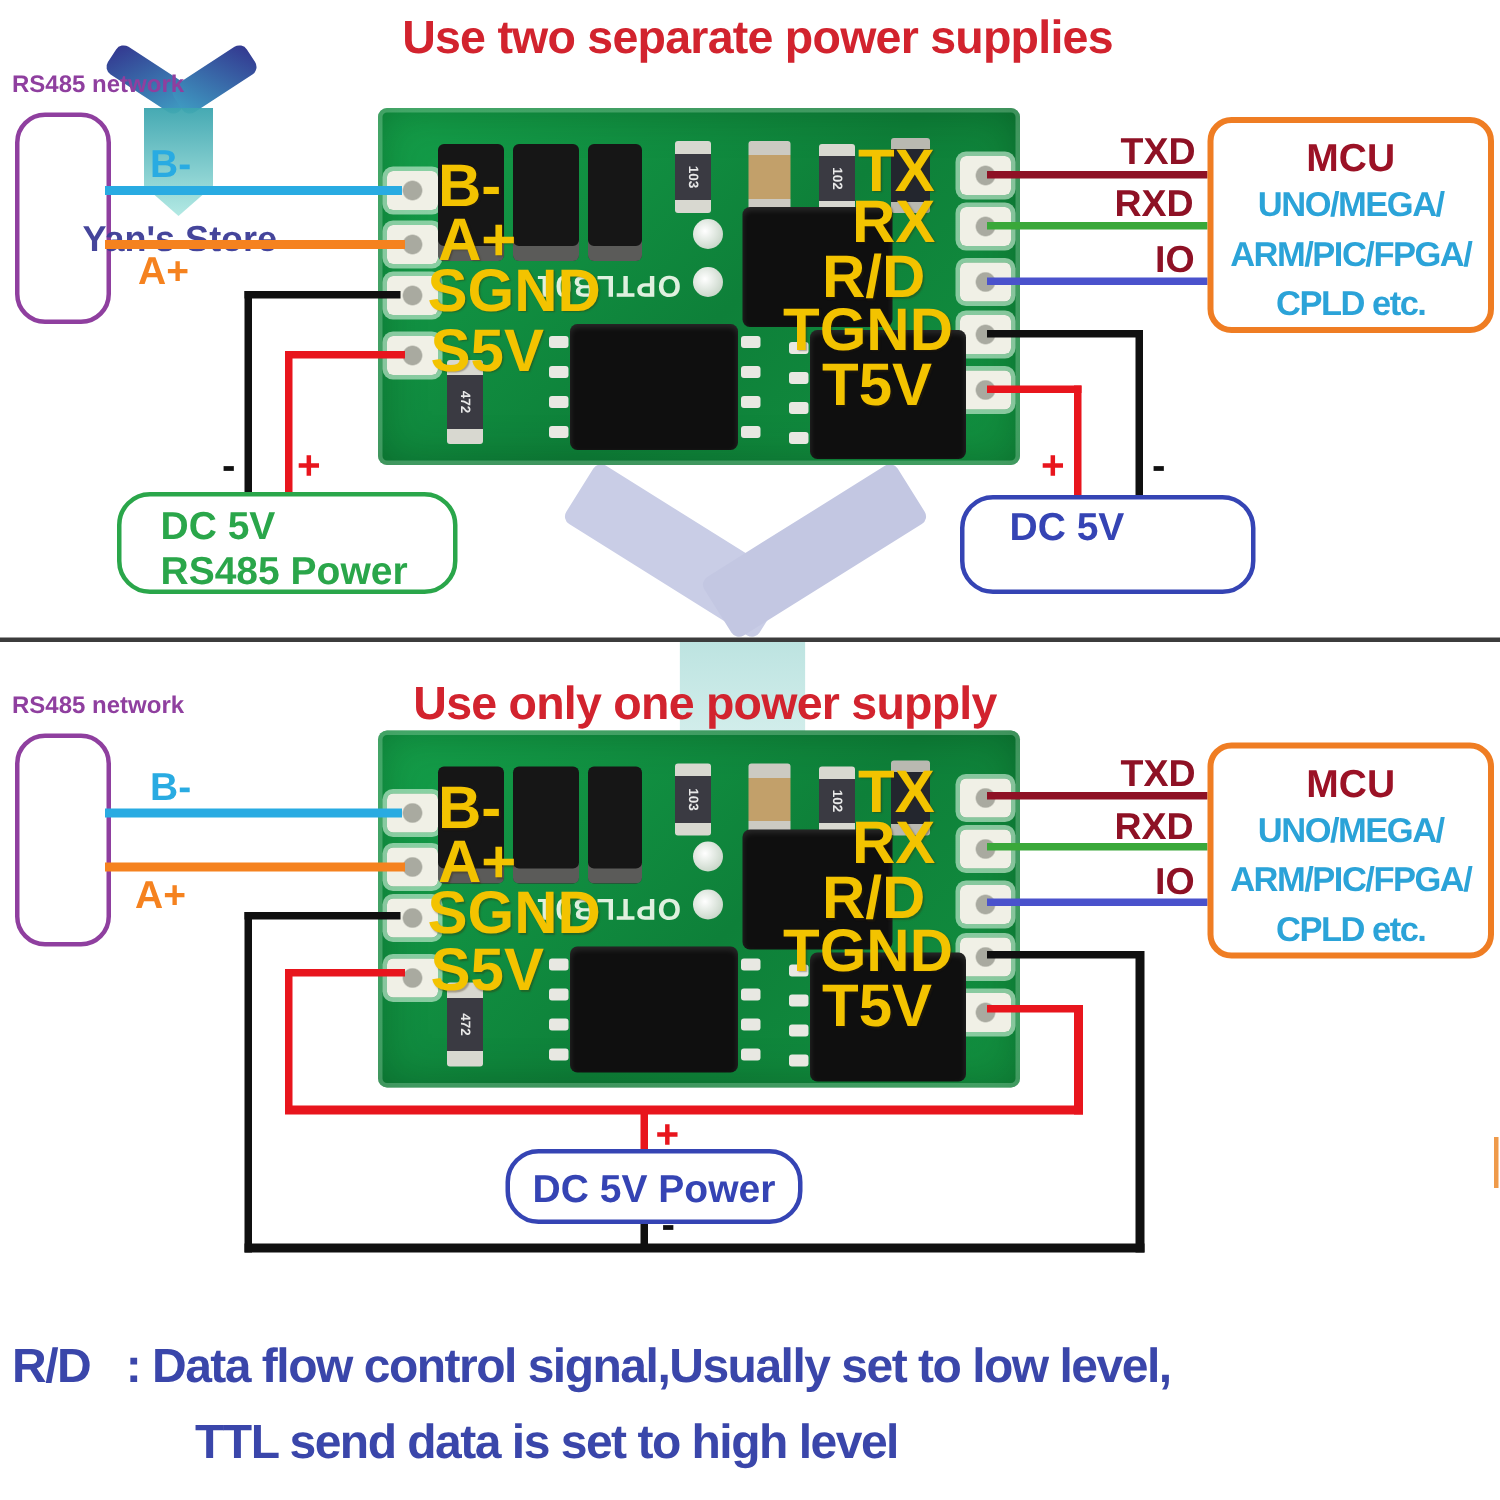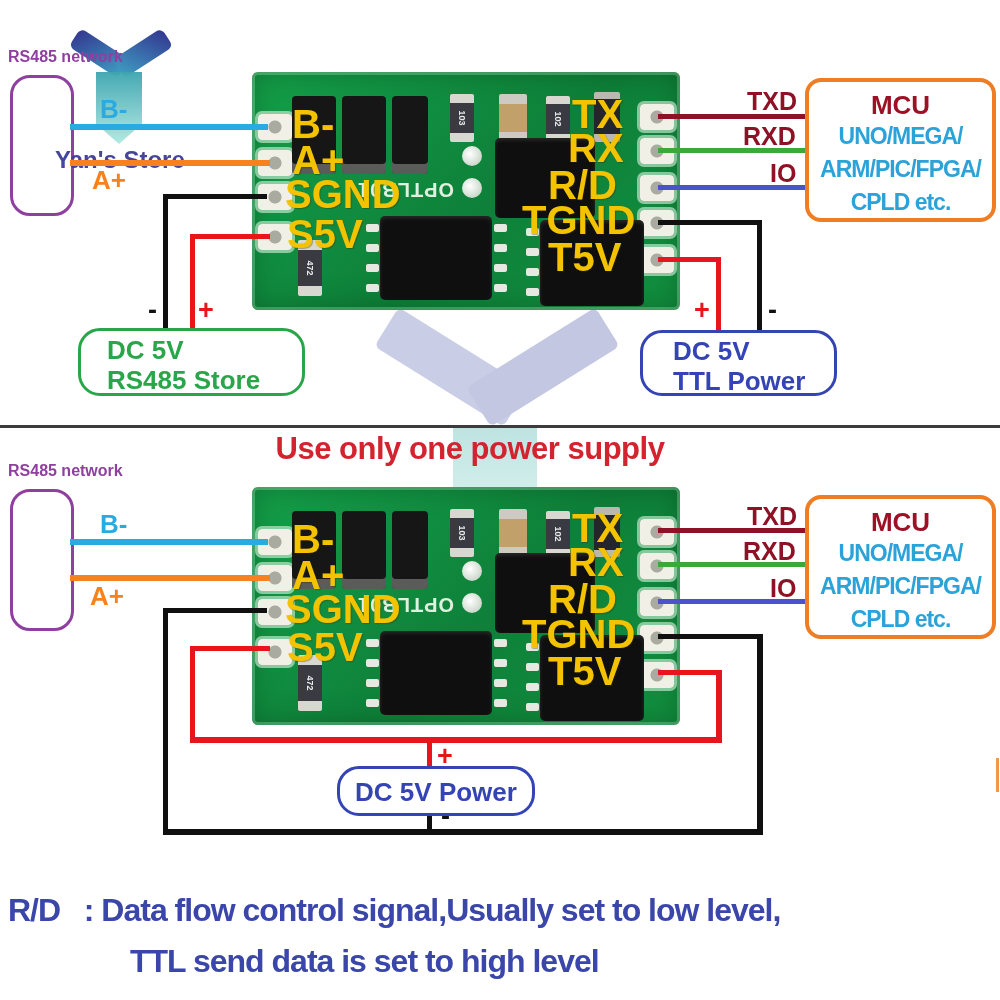--- a/index.html
+++ b/index.html
@@ -85,39 +85,40 @@
     <div class="tail" style="left:24px;top:42px;width:46px;height:72px;background:linear-gradient(180deg,rgba(60,165,175,.95),rgba(175,232,226,.95));"></div>
   </div>
   <div class="wm-store" style="left:55px;top:146px;">Yan's Store</div>
 
   <div class="wm" style="left:375px;top:330px;width:245px;height:230px;">
     <div class="wing" style="left:0px;top:14px;width:152px;height:46px;background:#c9cde6;transform:rotate(32deg);"></div>
     <div class="wing" style="left:92px;top:14px;width:152px;height:46px;background:#c3c7e2;transform:rotate(-32deg);"></div>
     <div class="tail" style="left:78px;top:98px;width:84px;height:132px;background:linear-gradient(180deg,rgba(135,205,200,.55),rgba(195,238,232,.35));"></div>
   </div>
 
+  <div class="txt sec-title" style="left:230px;top:8px;width:550px;">Use two separate power supplies</div>
 
   <div class="txt rs485-label" style="left:8px;top:48px;">RS485 network</div>
   <div class="abs rs485-box" style="left:10px;top:75px;width:58px;height:135px;"></div>
 
   <div class="wire w-cyan" style="left:70px;top:124px;width:198px;height:6px;"></div>
   <div class="txt lbl-b" style="left:100px;top:95px;">B-</div>
   <div class="wire w-orange" style="left:70px;top:160px;width:200px;height:6px;"></div>
   <div class="txt lbl-a" style="left:92px;top:166px;">A+</div>
 
   <div class="wire w-black" style="left:163px;top:194px;width:104px;height:5px;"></div>
   <div class="wire w-black" style="left:163px;top:194px;width:5px;height:136px;"></div>
   <div class="wire w-red" style="left:190px;top:234px;width:80px;height:5px;"></div>
   <div class="wire w-red" style="left:190px;top:234px;width:5px;height:96px;"></div>
   <div class="txt lbl-minus" style="left:148px;top:296px;">-</div>
   <div class="txt lbl-plus" style="left:198px;top:296px;">+</div>
 
   <div class="pow-green" style="left:78px;top:328px;width:227px;height:68px;">
     <div class="ptxt" style="left:26px;top:4px;">DC 5V</div>
-    <div class="ptxt" style="left:26px;top:34px;">RS485 Store</div>
+    <div class="ptxt" style="left:26px;top:34px;">RS485 Power</div>
   </div>
 
   <div class="module" style="left:252px;top:72px;">
     <div class="pad" style="left:6px;top:42px;"></div>
     <div class="pad" style="left:6px;top:78px;"></div>
     <div class="pad" style="left:6px;top:112px;"></div>
     <div class="pad" style="left:6px;top:152px;"></div>
     <div class="pad" style="left:388px;top:32px;"></div>
     <div class="pad" style="left:388px;top:66px;"></div>
     <div class="pad" style="left:388px;top:103px;"></div>
@@ -187,26 +188,25 @@
 
   <div class="wire w-black" style="left:658px;top:220px;width:104px;height:5px;"></div>
   <div class="wire w-black" style="left:757px;top:220px;width:5px;height:112px;"></div>
   <div class="wire w-red" style="left:658px;top:257px;width:63px;height:5px;"></div>
   <div class="wire w-red" style="left:716px;top:257px;width:5px;height:75px;"></div>
   <div class="txt lbl-plus" style="left:694px;top:296px;">+</div>
   <div class="txt lbl-minus" style="left:768px;top:296px;">-</div>
 
   <div class="pow-blue" style="left:640px;top:330px;width:197px;height:66px;">
     <div class="ptxt" style="left:30px;top:3px;">DC 5V</div>
-    <div class="ptxt" style="left:30px;top:33px;">TTL Power</div>
   </div>
 
   <div class="divider" style="top:425px;"></div>
 
-  <div class="txt sec-title" style="left:155px;top:432px;width:630px;">Use only one power supply</div>
+  <div class="txt sec-title" style="left:155px;top:452px;width:630px;">Use only one power supply</div>
 
   <div class="txt rs485-label" style="left:8px;top:462px;">RS485 network</div>
   <div class="abs rs485-box" style="left:10px;top:489px;width:58px;height:136px;"></div>
 
   <div class="wire w-cyan" style="left:70px;top:539px;width:198px;height:6px;"></div>
   <div class="txt lbl-b" style="left:100px;top:510px;">B-</div>
   <div class="wire w-orange" style="left:70px;top:575px;width:200px;height:6px;"></div>
   <div class="txt lbl-a" style="left:90px;top:582px;">A+</div>
 
   <div class="wire w-black" style="left:163px;top:608px;width:104px;height:5px;"></div>

